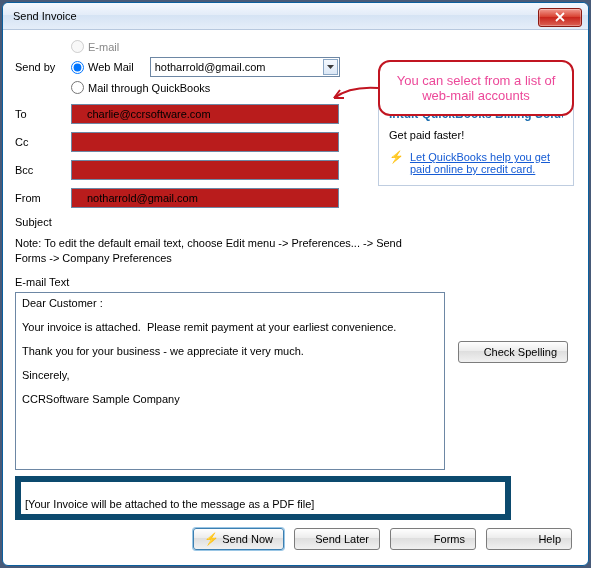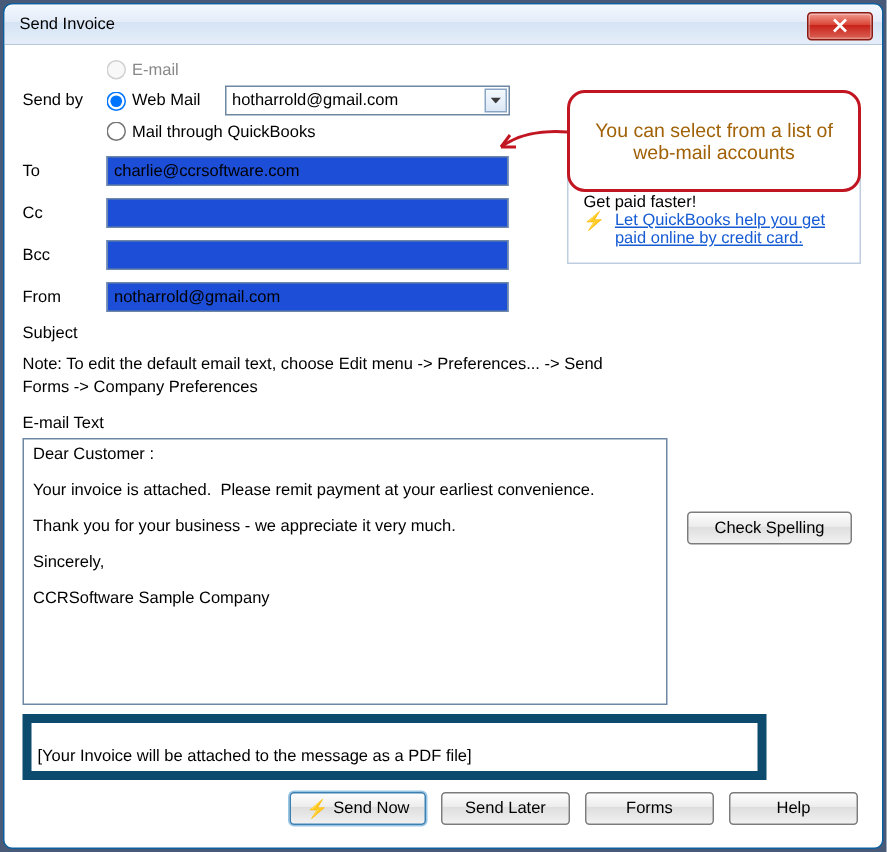--- a/index.html
+++ b/index.html
@@ -52,23 +52,23 @@
     position: absolute;
     top: 27px; left: 0; right: 0; bottom: 0;
     padding: 10px 12px 8px 12px;
   }
   .row { display: flex; align-items: center; margin-bottom: 4px; }
   .lbl { width: 56px; color: #000; }
   .radio { display: inline-flex; align-items: center; margin-right: 6px; }
   .radio input { margin: 0 4px 0 0; }
   .field {
     border: 1px solid #6d87a4;
-    background: #1d4ed8;
+    background: #b91c1c;
     height: 20px;
-    padding: 2px 4px;
+    padding: 2px 15px;
     font: inherit;
   }
   .combo {
     position: relative;
     display: inline-flex;
     align-items: center;
   }
   .combo input {
     border: 1px solid #6d87a4;
     height: 20px;
@@ -117,21 +117,21 @@
   .btn {
     min-width: 86px;
     height: 22px;
     border: 1px solid #7c7c7c;
     border-radius: 3px;
     background: linear-gradient(to bottom, #fefefe 0%, #ececec 45%, #dedede 46%, #f1f1f1 100%);
     font: inherit;
     padding: 0 10px;
     display: inline-flex;
     align-items: center;
-    justify-content: center;
+    justify-content: flex-end;
     gap: 3px;
   }
   .btn.default {
     border: 1px solid #3c7fb1;
     box-shadow: 0 0 0 1px rgba(86,160,211,0.6);
   }
   .sidepanel {
     position: absolute;
     top: 68px;
     right: 14px;
@@ -141,34 +141,34 @@
     padding: 8px 10px 10px 10px;
   }
   .sidepanel .hdr {
     color: #1e6fb0;
     font-weight: bold;
     font-size: 12px;
     margin-bottom: 8px;
     overflow: hidden;
     white-space: nowrap;
   }
-  .sidepanel .sub { }
+  .sidepanel .sub { margin-bottom: 10px; }
   .sidepanel a { color: #155bd4; text-decoration: underline; }
   .sidepanel .linkwrap { display: flex; gap: 6px; align-items: flex-start; }
   .bolt { color: #e4a400; font-size: 12px; line-height: 1; }
   .callout {
     position: absolute;
     top: 30px;
     right: 14px;
     width: 196px;
-    height: 68px;
+    height: 56px;
     border: 2px solid #c11521;
     border-radius: 12px;
     background: #fff;
-    color: #a16207;
+    color: #ec4899;
     font-size: 13px;
     display: flex;
     align-items: center;
     justify-content: center;
     text-align: center;
     padding: 4px 8px;
     z-index: 5;
   }
   .callout-tail {
     position: absolute;

